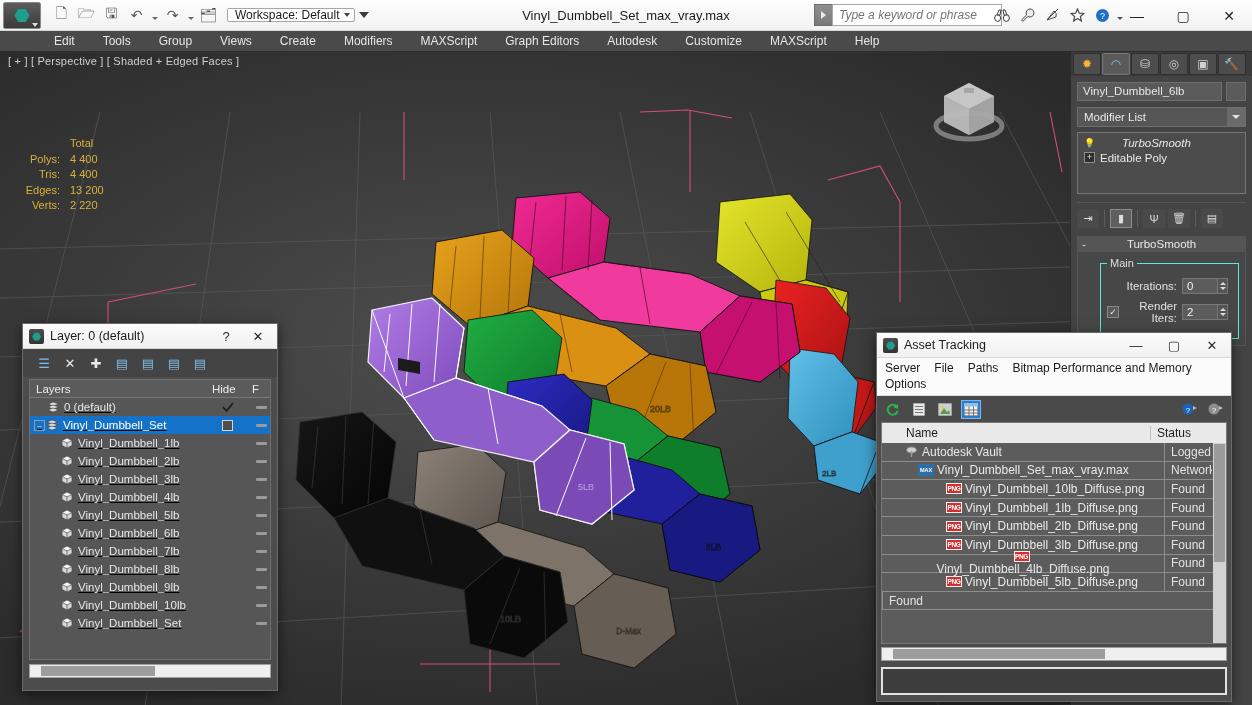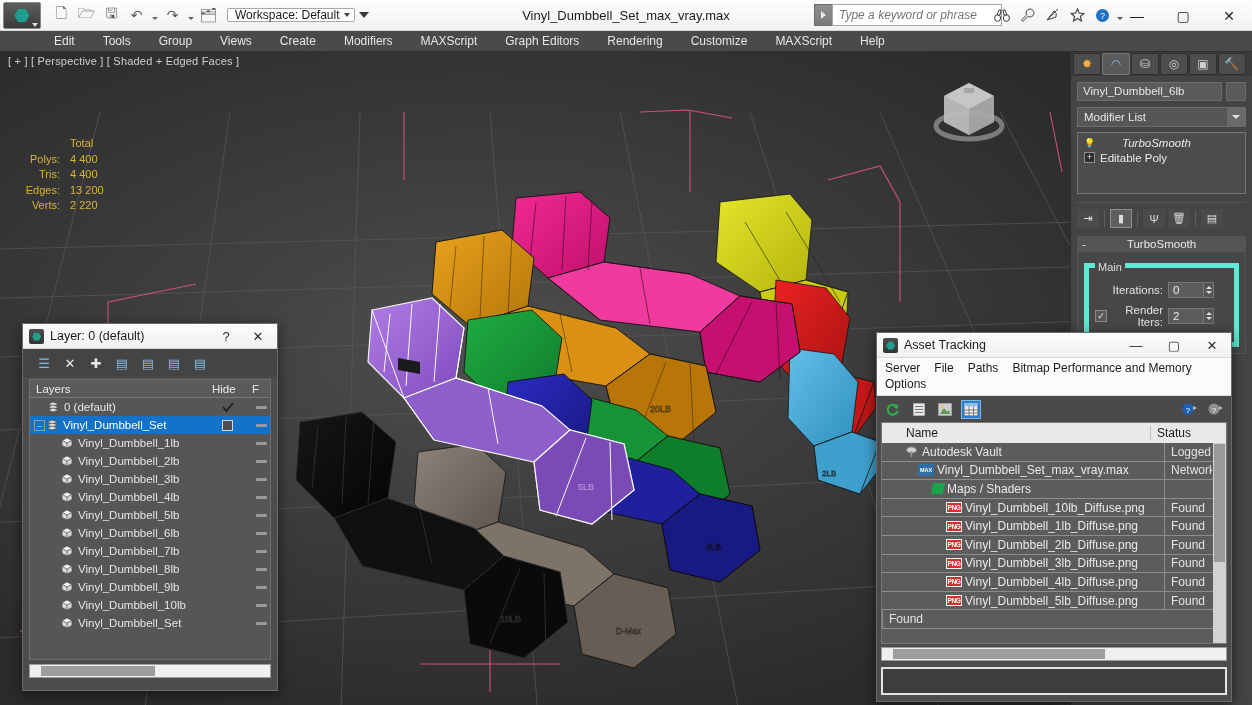--- a/index.html
+++ b/index.html
@@ -120,21 +120,21 @@
   .cp-stacktools{ display:flex; align-items:center; gap:3px; margin:8px 6px 0 6px;
      border-top:1px solid #555; padding-top:6px; }
   .cp-stbtn{ width:22px;height:19px; display:flex;align-items:center;justify-content:center;
      color:#dcdcdc; font-size:11px; background:#4a4a4a;}
   .cp-stbtn.sel{ background:#5e5e5e; border:1px solid #8d8d8d;}
   .cp-sep{ width:1px;height:17px;background:#5c5c5c;margin:0 2px;}
   .roll-head{ margin:8px 6px 0 6px; height:16px; background:#555; display:flex; align-items:center;
      justify-content:center; position:relative; color:#e8e8e8; font-size:11.5px; }
   .roll-head .minus{ position:absolute; left:5px; color:#e8e8e8; }
   .roll-body{ margin:0 6px; background:#474747; border:1px solid #555; border-top:none; padding:5px 6px 6px 6px;}
-  .grpbox{ border:5px solid #5eead4; padding:14px 20px 8px 6px; position:relative; margin-top:6px;}
+  .grpbox{ border:1px solid #5eead4; padding:14px 10px 8px 6px; position:relative; margin-top:6px;margin-left:16px;}
   .grpbox .gtitle{ position:absolute; top:-7px; left:6px; background:#474747; padding:0 3px;
      color:#dedede; font-size:11px; }
   .fldrow{ display:flex; align-items:center; margin-bottom:6px; }
   .fldrow .chk{ width:12px;height:12px;background:#5a5a5a;border:1px solid #8a8a8a;
      color:#e6e6e6; font-size:9px; line-height:10px; text-align:center; margin-right:6px;}
   .fldrow .lab{ flex:1; text-align:right; color:#e2e2e2; font-size:11.5px; padding-right:5px;}
   .spin{ display:flex; }
   .spin .val{ width:36px;height:16px; background:#5c5c5c; border:1px solid #777;
      color:#efefef; font-size:11.5px; padding-left:4px; line-height:14px;}
   .spin .arrows{ width:10px;height:16px;background:#555;border:1px solid #777;border-left:none;
@@ -159,21 +159,21 @@
   #layerwin{ left:22px; top:323px; width:256px; height:368px; }
   .lw-help{ width:26px;height:25px;display:flex;align-items:center;justify-content:center;color:#2a2a2a;font-size:13px;}
   .lw-toolbar{ height:28px; background:#444; display:flex; align-items:center; gap:8px; padding-left:12px;}
   .lw-tb{ width:18px;height:18px; display:flex;align-items:center;justify-content:center; font-size:13px;}
   .lw-body{ margin:2px 6px 0 6px; background:#5b5b5b; border:1px solid #6f6f6f; height:281px; display:flex; flex-direction:column;}
   .lw-head{ height:18px; background:#5b5b5b; display:flex; align-items:center; border-bottom:1px solid #777;
      color:#ececec; font-size:11.5px; }
   .lw-head .c1{ flex:1; padding-left:6px;}
   .lw-head .c2{ width:40px; }
   .lw-head .c3{ width:18px; }
-  .lw-rows{ flex:1; overflow:hidden; background:#565656;}
+  .lw-rows{ flex:1; overflow:hidden; background:#565656;text-decoration:underline;}
   .lrow{ height:18px; display:flex; align-items:center; color:#e6e6e6; font-size:11.5px; }
   .lrow.sel{ background:#1572c9; color:#fff; }
   .lrow .expand{ width:11px;height:11px;border:1px solid #9a9a9a; color:#eee; font-size:8px;
      line-height:9px; text-align:center; margin-left:4px; background:transparent;}
   .lrow .spacer{ width:16px; }
   .lrow .licon{ width:14px;height:14px;display:flex;align-items:center;justify-content:center;font-size:10px;margin-right:4px;}
   .lrow .lname{ flex:1; white-space:nowrap; overflow:hidden; }
   .lrow .hidecol{ width:36px; display:flex; align-items:center; justify-content:flex-start; padding-left:6px;}
   .lrow .freezecol{ width:18px; display:flex; align-items:center; justify-content:center;}
   .lrow .dash{ width:11px;height:3px;background:#9a9a9a;border-radius:1px;}
@@ -303,21 +303,21 @@
 
   <div class="menubar" id="menubar">
       <div class="menuitem">Edit</div>
       <div class="menuitem">Tools</div>
       <div class="menuitem">Group</div>
       <div class="menuitem">Views</div>
       <div class="menuitem">Create</div>
       <div class="menuitem">Modifiers</div>
       <div class="menuitem">MAXScript</div>
       <div class="menuitem">Graph Editors</div>
-      <div class="menuitem">Rendering</div>
+      <div class="menuitem">Autodesk</div>
       <div class="menuitem">Customize</div>
       <div class="menuitem">MAXScript</div>
       <div class="menuitem">Help</div>
     </div>
 
   <div class="viewport">
     <div class="vp-grad plain"></div>
 
     <svg class="vp-grid plain" width="1070" height="653" viewBox="0 0 1070 653">
       <defs>
@@ -958,28 +958,20 @@
           </div>
           <div class="arow">
             <span class="nm" style="padding-left: 36px;">
               <span class="aicon max-ic">MAX</span>
               <span>Vinyl_Dumbbell_Set_max_vray.max</span>
             </span>
             <span class="st">Network</span>
             <span class="pad"></span>
           </div>
           <div class="arow">
-            <span class="nm" style="padding-left: 50px;">
-              <span class="aicon maps-ic"></span>
-              <span>Maps / Shaders</span>
-            </span>
-            <span class="st"></span>
-            <span class="pad"></span>
-          </div>
-          <div class="arow">
             <span class="nm" style="padding-left: 64px;">
               <span class="aicon png-ic">PNG</span>
               <span>Vinyl_Dumbbell_10lb_Diffuse.png</span>
             </span>
             <span class="st">Found</span>
             <span class="pad"></span>
           </div>
           <div class="arow">
             <span class="nm" style="padding-left: 64px;">
               <span class="aicon png-ic">PNG</span>
@@ -998,21 +990,21 @@
           </div>
           <div class="arow">
             <span class="nm" style="padding-left: 64px;">
               <span class="aicon png-ic">PNG</span>
               <span>Vinyl_Dumbbell_3lb_Diffuse.png</span>
             </span>
             <span class="st">Found</span>
             <span class="pad"></span>
           </div>
           <div class="arow">
-            <span class="nm" style="padding-left: 64px;">
+            <span class="nm" style=" flex-direction: column;">
               <span class="aicon png-ic">PNG</span>
               <span>Vinyl_Dumbbell_4lb_Diffuse.png</span>
             </span>
             <span class="st">Found</span>
             <span class="pad"></span>
           </div>
           <div class="arow">
             <span class="nm" style="padding-left: 64px;">
               <span class="aicon png-ic">PNG</span>
               <span>Vinyl_Dumbbell_5lb_Diffuse.png</span>

